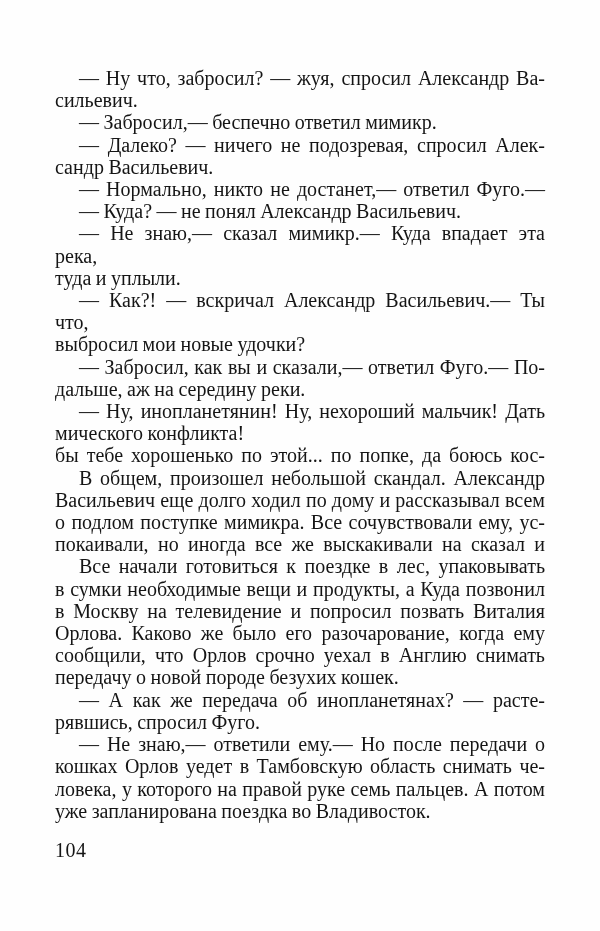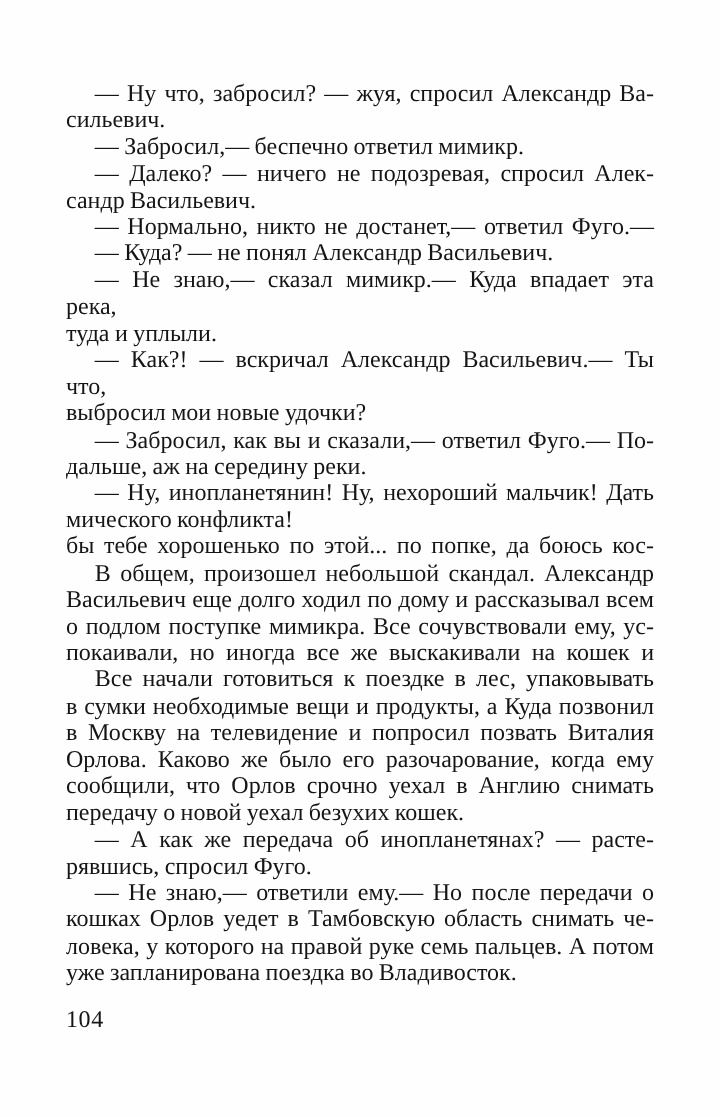--- a/index.html
+++ b/index.html
@@ -90,30 +90,30 @@
     <p class="para">
       <span class="line first">— Ну, инопланетянин! Ну, нехороший мальчик! Дать</span>
       <span class="line last">мического конфликта!</span>
       <span class="line">бы тебе хорошенько по этой... по попке, да боюсь кос-</span>
     </p>
 
     <p class="para">
       <span class="line first">В общем, произошел небольшой скандал. Александр</span>
       <span class="line">Васильевич еще долго ходил по дому и рассказывал всем</span>
       <span class="line">о подлом поступке мимикра. Все сочувствовали ему, ус-</span>
-      <span class="line">покаивали, но иногда все же выскакивали на кошек и</span>
+      <span class="line">покаивали, но иногда все же выскакивали на сказал и</span>
     </p>
 
     <p class="para">
       <span class="line first">Все начали готовиться к поездке в лес, упаковывать</span>
       <span class="line">в сумки необходимые вещи и продукты, а Куда позвонил</span>
       <span class="line">в Москву на телевидение и попросил позвать Виталия</span>
       <span class="line">Орлова. Каково же было его разочарование, когда ему</span>
       <span class="line">сообщили, что Орлов срочно уехал в Англию снимать</span>
-      <span class="line last">передачу о новой уехал безухих кошек.</span>
+      <span class="line last">передачу о новой породе безухих кошек.</span>
     </p>
 
     <p class="para">
       <span class="line first">— А как же передача об инопланетянах? — расте-</span>
       <span class="line last">рявшись, спросил Фуго.</span>
     </p>
 
     <p class="para">
       <span class="line first">— Не знаю,— ответили ему.— Но после передачи о</span>
       <span class="line">кошках Орлов уедет в Тамбовскую область снимать че-</span>

